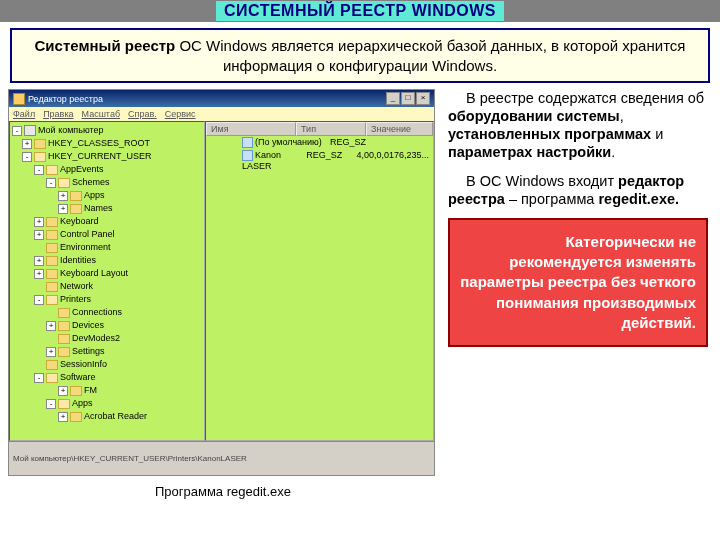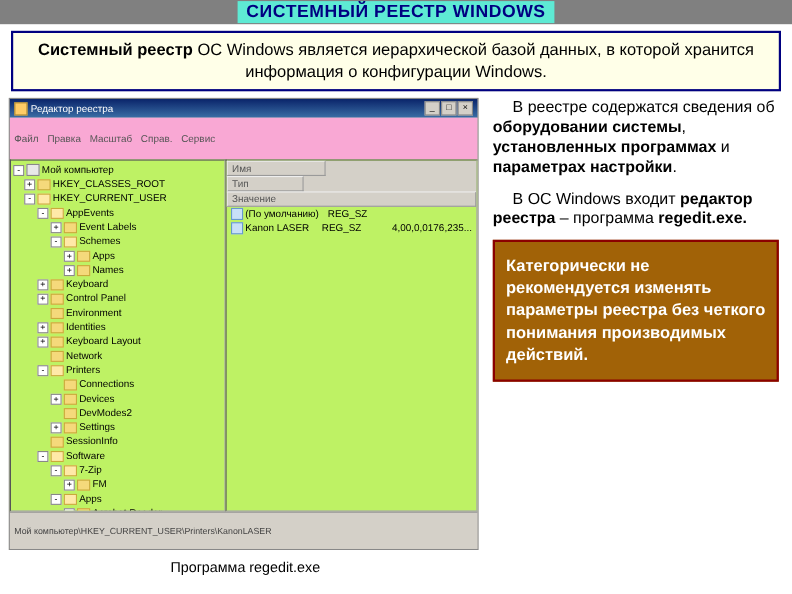--- a/index.html
+++ b/index.html
@@ -70,57 +70,57 @@
   .win-btn {
     width: 12px; height: 11px;
     background: #d4d0c8;
     border: 1px solid #888;
     font-size: 8px;
     line-height: 10px;
     text-align: center;
     color: #000;
   }
   .menu-bar {
-    background: #f9a8d4;
-    padding: 14px 4px;
+    background: #fef9c3;
+    padding: 2px 4px;
     display: flex;
     gap: 8px;
     color: #555;
     font-size: 9px;
+    text-decoration: underline;
   }
   .panes { display: flex; height: 320px; background: #bef264; }
   .tree-pane {
     width: 190px;
     border: 1px inset #aaa;
     overflow: hidden;
     padding: 2px;
     font-size: 9px;
     line-height: 13px;
   }
   .list-pane {
     flex: 1;
     border: 1px inset #aaa;
     overflow: hidden;
   }
   .list-header {
     display: flex;
     background: #d4d0c8;
     font-size: 9px;
-    flex-direction: column;
   }
   .list-header .col {
     border: 1px outset #eee;
     padding: 1px 4px;
     color: #555;
   }
   .col-name { width: 80px; }
   .col-type { width: 60px; }
   .col-val { flex: 1; }
   .list-rows { font-size: 9px; }
-  .list-row { display: flex; padding: 1px 0; }
+  .list-row { display: flex; padding: 1px 0; margin-left: 32px; }
   .list-row .cell { padding: 0 4px; }
   .val-icon {
     width: 9px; height: 9px;
     display: inline-block;
     background: #c8e0f8;
     border: 1px solid #6699cc;
     margin-right: 2px;
     vertical-align: middle;
   }
   .status-bar {
@@ -171,24 +171,24 @@
   }
 
   .para {
     font-size: 14.5px;
     line-height: 1.25;
     margin-bottom: 10px;
   }
   .para .indent { display: inline-block; width: 18px; }
   .bold { font-weight: bold; }
   .warn-box {
-    background: #a16207;
+    background: #ef4444;
     border: 2px solid #8b0000;
     padding: 12px 10px;
-    text-align: left;
+    text-align: right;
   }
   .warn-inner {
     color: #fff;
     font-weight: bold;
     font-size: 15px;
     line-height: 1.35;
   }
 </style>
 </head>
 <body>
@@ -221,38 +221,36 @@
         <span>Масштаб</span>
         <span>Справ.</span>
         <span>Сервис</span>
       </div>
       <div class="panes">
         <div class="tree-pane" id="tree">
             <div class="tree-row ind0"><span class="toggle">-</span><span class="pc"></span><span>Мой компьютер</span></div>
             <div class="tree-row ind1"><span class="toggle">+</span><span class="folder"></span><span>HKEY_CLASSES_ROOT</span></div>
             <div class="tree-row ind1"><span class="toggle">-</span><span class="folder open"></span><span>HKEY_CURRENT_USER</span></div>
             <div class="tree-row ind2"><span class="toggle">-</span><span class="folder open"></span><span>AppEvents</span></div>
-            <div class="tree-row ind3"><span class="toggle">+</span><span class="folder"></span><span>Event Labels</span></div>
             <div class="tree-row ind3"><span class="toggle">-</span><span class="folder open"></span><span>Schemes</span></div>
             <div class="tree-row ind4"><span class="toggle">+</span><span class="folder"></span><span>Apps</span></div>
             <div class="tree-row ind4"><span class="toggle">+</span><span class="folder"></span><span>Names</span></div>
             <div class="tree-row ind2"><span class="toggle">+</span><span class="folder"></span><span>Keyboard</span></div>
             <div class="tree-row ind2"><span class="toggle">+</span><span class="folder"></span><span>Control Panel</span></div>
             <div class="tree-row ind2"><span style="display: inline-block; width: 12px;"></span><span class="folder"></span><span>Environment</span></div>
             <div class="tree-row ind2"><span class="toggle">+</span><span class="folder"></span><span>Identities</span></div>
             <div class="tree-row ind2"><span class="toggle">+</span><span class="folder"></span><span>Keyboard Layout</span></div>
             <div class="tree-row ind2"><span style="display: inline-block; width: 12px;"></span><span class="folder"></span><span>Network</span></div>
             <div class="tree-row ind2"><span class="toggle">-</span><span class="folder open"></span><span>Printers</span></div>
             <div class="tree-row ind3"><span style="display: inline-block; width: 12px;"></span><span class="folder"></span><span>Connections</span></div>
             <div class="tree-row ind3"><span class="toggle">+</span><span class="folder"></span><span>Devices</span></div>
             <div class="tree-row ind3"><span style="display: inline-block; width: 12px;"></span><span class="folder"></span><span>DevModes2</span></div>
             <div class="tree-row ind3"><span class="toggle">+</span><span class="folder"></span><span>Settings</span></div>
             <div class="tree-row ind2"><span style="display: inline-block; width: 12px;"></span><span class="folder"></span><span>SessionInfo</span></div>
             <div class="tree-row ind2"><span class="toggle">-</span><span class="folder open"></span><span>Software</span></div>
-            <div class="tree-row ind3"><span class="toggle">-</span><span class="folder open"></span><span>7-Zip</span></div>
             <div class="tree-row ind4"><span class="toggle">+</span><span class="folder"></span><span>FM</span></div>
             <div class="tree-row ind3"><span class="toggle">-</span><span class="folder open"></span><span>Apps</span></div>
             <div class="tree-row ind4"><span class="toggle">+</span><span class="folder"></span><span>Acrobat Reader</span></div>
           </div>
         <div class="list-pane">
           <div class="list-header">
             <div class="col col-name">Имя</div>
             <div class="col col-type">Тип</div>
             <div class="col col-val">Значение</div>
           </div>

